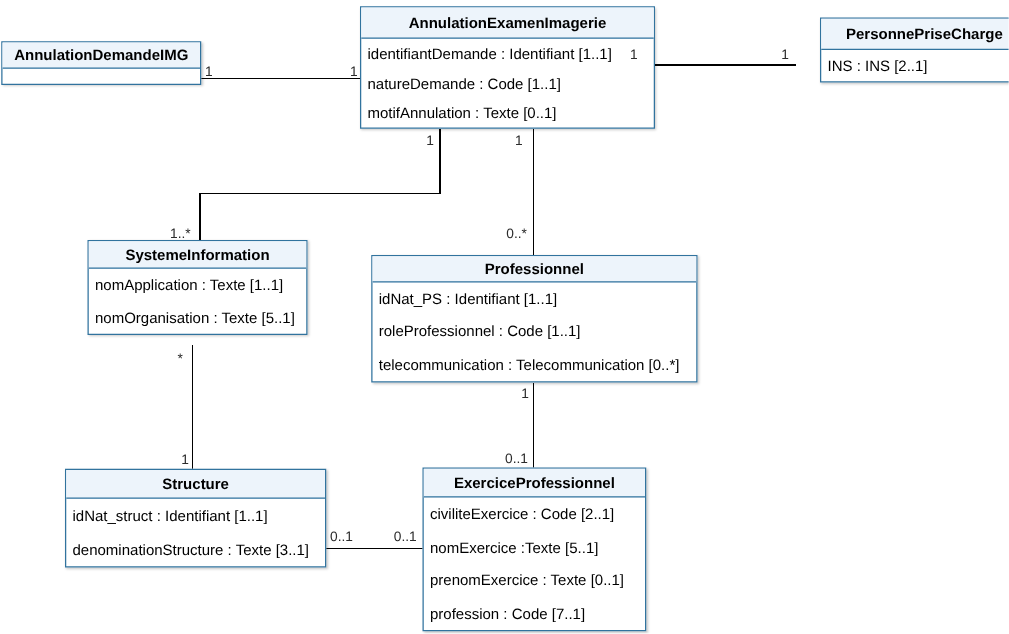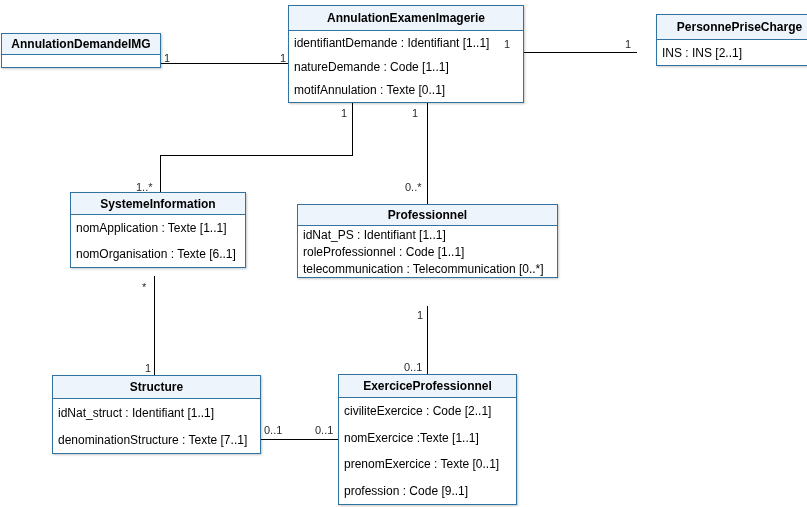--- a/index.html
+++ b/index.html
@@ -89,48 +89,48 @@
     <div class="uml-class-header" style="height:25px">PersonnePriseCharge</div>
     <div class="uml-class-body">
       <div class="uml-attr">INS : INS [2..1]</div>
     </div>
   </div>
 
   <div class="uml-class" style="left:70px;top:192px;width:176px;height:76px">
     <div class="uml-class-header" style="height:22px">SystemeInformation</div>
     <div class="uml-class-body">
       <div class="uml-attr">nomApplication : Texte [1..1]</div>
-      <div class="uml-attr">nomOrganisation : Texte [6..1]</div>
+      <div class="uml-attr">nomOrganisation : Texte [5..1]</div>
     </div>
   </div>
 
-  <div class="uml-class" style="left:297px;top:204px;width:261px;height:74px">
+  <div class="uml-class" style="left:297px;top:204px;width:261px;height:102px">
     <div class="uml-class-header" style="height:21px">Professionnel</div>
     <div class="uml-class-body">
       <div class="uml-attr">idNat_PS : Identifiant [1..1]</div>
       <div class="uml-attr">roleProfessionnel : Code [1..1]</div>
       <div class="uml-attr">telecommunication : Telecommunication [0..*]</div>
     </div>
   </div>
 
   <div class="uml-class" style="left:52px;top:375px;width:209px;height:79px">
     <div class="uml-class-header" style="height:23px">Structure</div>
     <div class="uml-class-body">
       <div class="uml-attr">idNat_struct : Identifiant [1..1]</div>
-      <div class="uml-attr">denominationStructure : Texte [7..1]</div>
+      <div class="uml-attr">denominationStructure : Texte [3..1]</div>
     </div>
   </div>
 
   <div class="uml-class" style="left:338px;top:374px;width:179px;height:131px">
     <div class="uml-class-header" style="height:23px">ExerciceProfessionnel</div>
     <div class="uml-class-body">
       <div class="uml-attr">civiliteExercice : Code [2..1]</div>
-      <div class="uml-attr">nomExercice :Texte [1..1]</div>
+      <div class="uml-attr">nomExercice :Texte [5..1]</div>
       <div class="uml-attr">prenomExercice : Texte [0..1]</div>
-      <div class="uml-attr">profession : Code [9..1]</div>
+      <div class="uml-attr">profession : Code [7..1]</div>
     </div>
   </div>
 
   <span class="mult" style="left:164px;top:52px">1</span>
   <span class="mult" style="left:280px;top:52px">1</span>
 
   <span class="mult" style="left:504px;top:38px">1</span>
   <span class="mult" style="left:625px;top:38px">1</span>
 
   <span class="mult" style="left:341px;top:107px">1</span>

